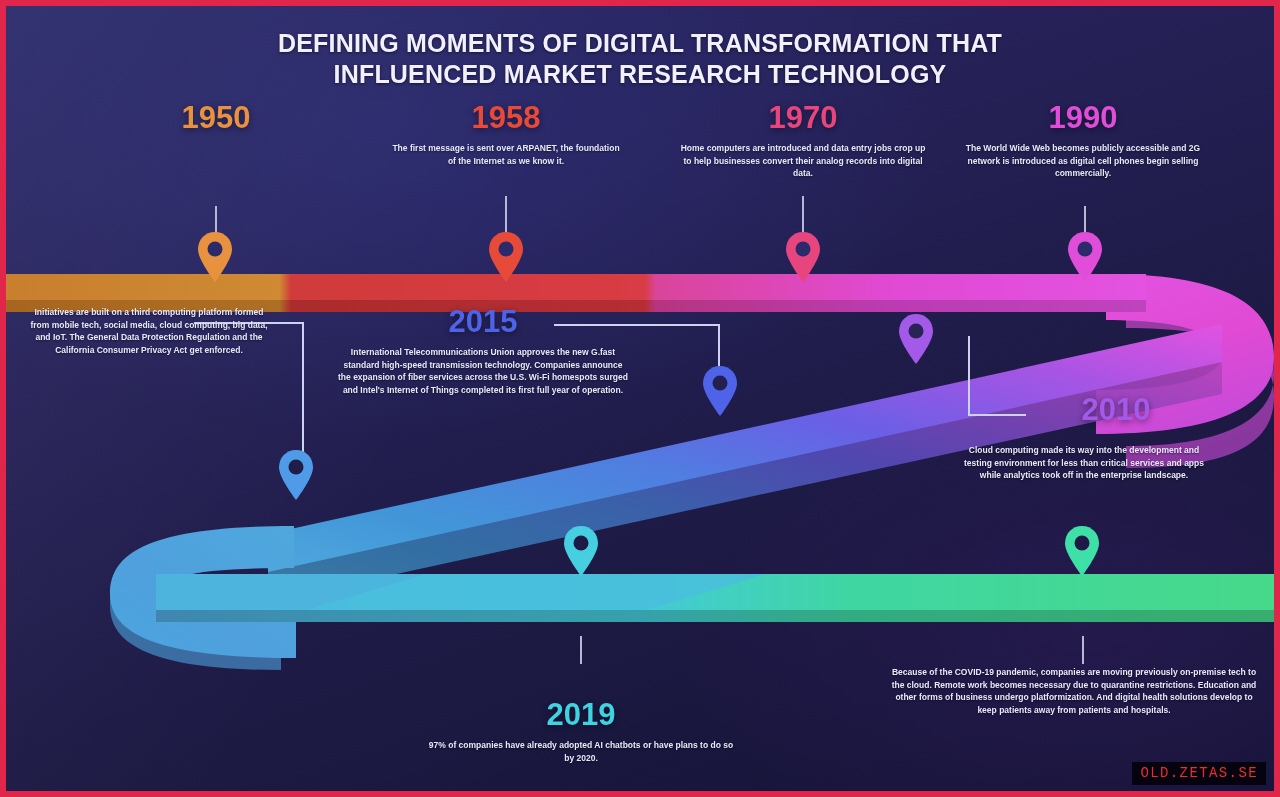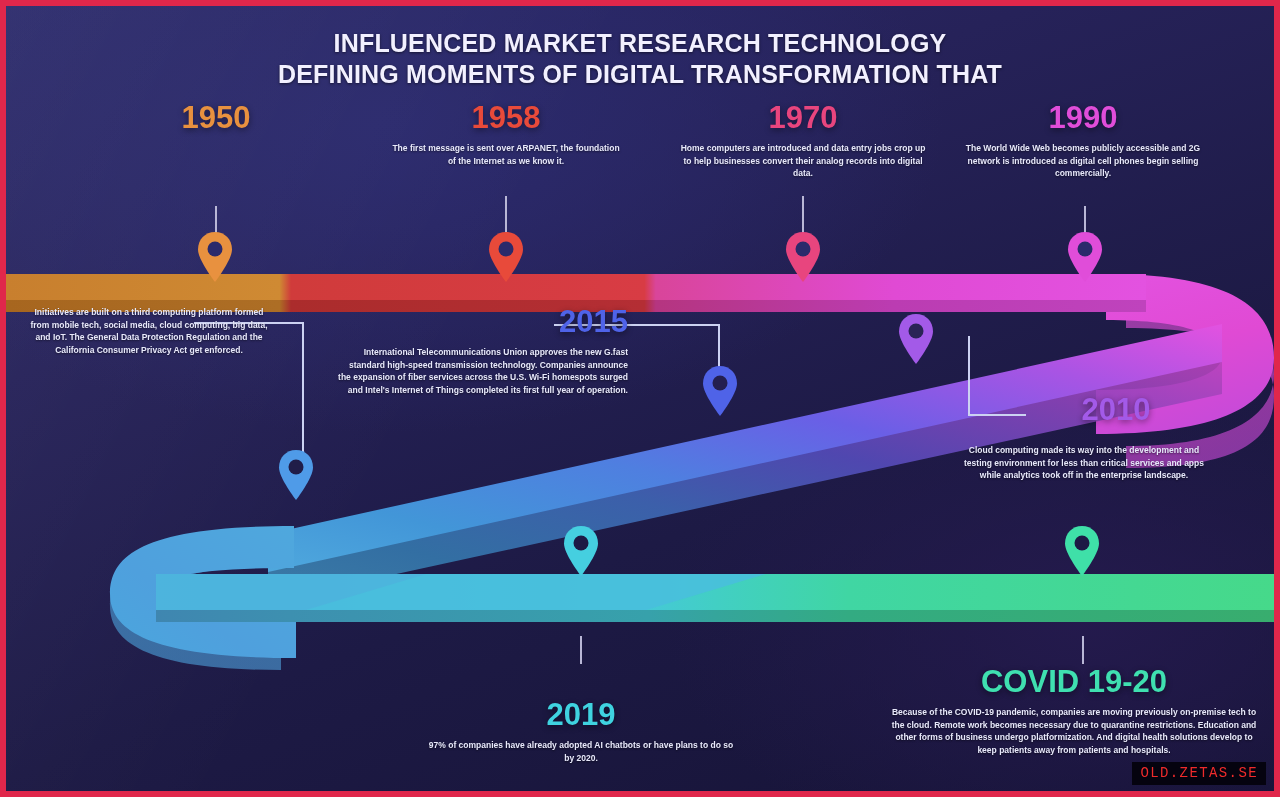--- a/index.html
+++ b/index.html
@@ -86,22 +86,22 @@
     padding:3px 8px 4px;
     z-index:60;
   }
 </style>
 </head>
 <body>
 
 <div id="stage">
 
   <div class="title">
+    <div>DEFINING MOMENTS OF DIGITAL TRANSFORMATION THAT</div>
     <div>INFLUENCED MARKET RESEARCH TECHNOLOGY</div>
-    <div>DEFINING MOMENTS OF DIGITAL TRANSFORMATION THAT</div>
   </div>
 
   <svg id="ribbon" viewBox="0 0 1268 785">
     <defs>
       <linearGradient id="gTop" x1="0" y1="0" x2="1" y2="0">
         <stop offset="0%" stop-color="#c87f2e"></stop>
         <stop offset="24%" stop-color="#cf8a33"></stop>
         <stop offset="25%" stop-color="#d03b3b"></stop>
         <stop offset="56%" stop-color="#d83c44"></stop>
         <stop offset="57%" stop-color="#d9459a"></stop>
@@ -246,21 +246,21 @@
     <i style="left:0; top:0; width:110px; height:2px;"></i>
     <i style="left:108px; top:0; width:2px; height:136px;"></i>
   </div>
   <div class="pin" style="left:270px; top:442px;">
     <svg viewBox="0 0 40 54">
         <path d="M20 2 C10 2 3 9.5 3 19.5 C3 30 20 52 20 52 C20 52 37 30 37 19.5 C37 9.5 30 2 20 2 Z" fill="#4f9be8"></path>
         <circle cx="20" cy="19" r="7.5" fill="#201d48"></circle>
       </svg>
   </div>
 
-  <div class="event big ta-c" style="left:332px; top:300px; width:290px;text-align:right;">
+  <div class="event big ta-c" style="left:332px; top:300px; width:290px;">
     <div class="ev-year" style="color:#4f63e8;">2015</div>
     <div class="ev-body">International Telecommunications Union approves the new G.fast standard high-speed transmission technology. Companies announce the expansion of fiber services across the U.S. Wi-Fi homespots surged and Intel's Internet of Things completed its first full year of operation.</div>
   </div>
   <div class="bracket" style="left:548px; top:318px; width:166px; height:48px;">
     <i style="left:0; top:0; width:166px; height:2px;"></i>
     <i style="left:164px; top:0; width:2px; height:48px;"></i>
   </div>
   <div class="pin" style="left:694px; top:358px;">
     <svg viewBox="0 0 40 54">
         <path d="M20 2 C10 2 3 9.5 3 19.5 C3 30 20 52 20 52 C20 52 37 30 37 19.5 C37 9.5 30 2 20 2 Z" fill="#4f63e8"></path>
@@ -289,21 +289,20 @@
   </div>
   <div class="conn" style="left:574px; top:630px; width:2px; height:28px; background:#b9b7d6;"></div>
   <div class="pin" style="left:555px; top:518px;">
     <svg viewBox="0 0 40 54">
         <path d="M20 2 C10 2 3 9.5 3 19.5 C3 30 20 52 20 52 C20 52 37 30 37 19.5 C37 9.5 30 2 20 2 Z" fill="#45cfe0"></path>
         <circle cx="20" cy="19" r="7.5" fill="#1d1a45"></circle>
       </svg>
   </div>
 
   <div class="event big ta-c" style="left:880px; top:660px; width:376px;">
-    <div class="ev-year" style="color:#3fe0b0;">COVID 19-20</div>
     <div class="ev-body">Because of the COVID-19 pandemic, companies are moving previously on-premise tech to the cloud. Remote work becomes necessary due to quarantine restrictions. Education and other forms of business undergo platformization. And digital health solutions develop to keep patients away from patients and hospitals.</div>
   </div>
   <div class="conn" style="left:1076px; top:630px; width:2px; height:28px; background:#b9b7d6;"></div>
   <div class="pin" style="left:1056px; top:518px;">
     <svg viewBox="0 0 40 54">
         <path d="M20 2 C10 2 3 9.5 3 19.5 C3 30 20 52 20 52 C20 52 37 30 37 19.5 C37 9.5 30 2 20 2 Z" fill="#3fe0a8"></path>
         <circle cx="20" cy="19" r="7.5" fill="#1d1a45"></circle>
       </svg>
   </div>
 

